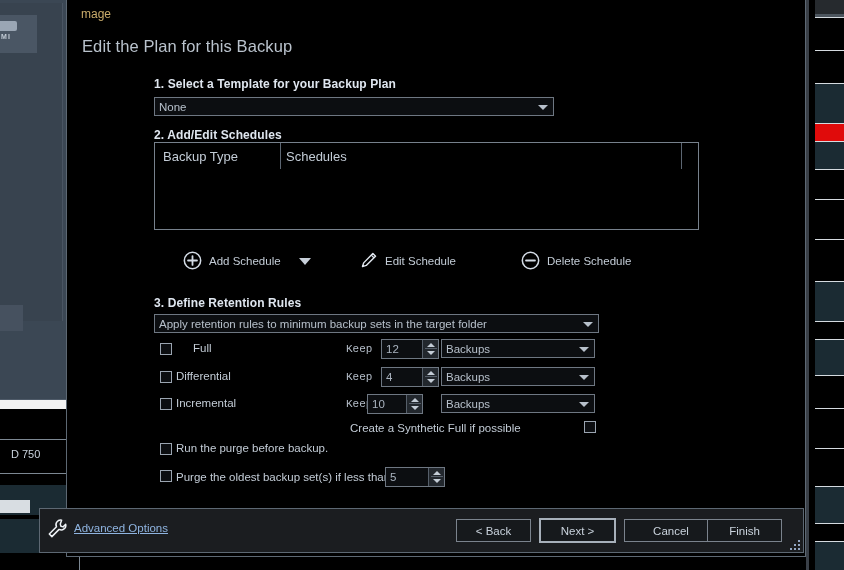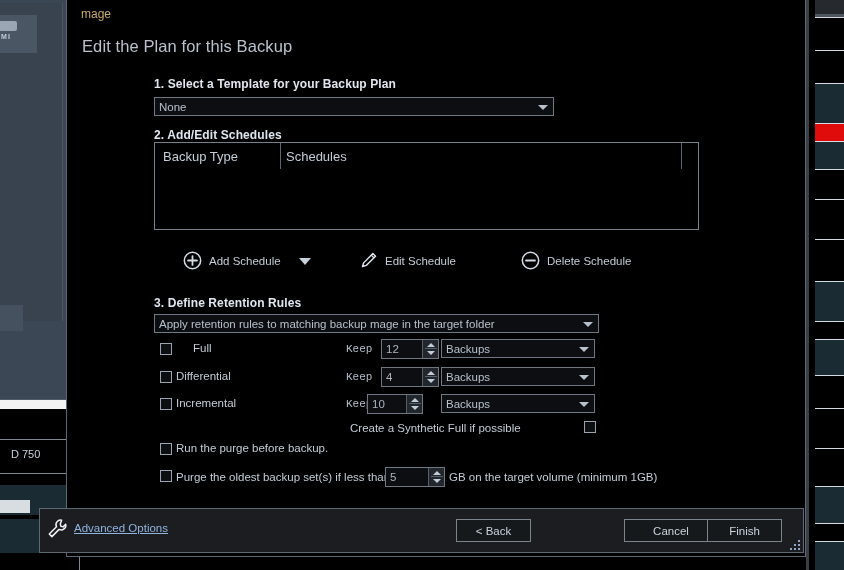--- a/index.html
+++ b/index.html
@@ -303,21 +303,21 @@
         <svg class="circ-ico" viewBox="0 0 20 20">
           <circle cx="10" cy="10" r="8.6" fill="none" stroke="#d4dce6" stroke-width="1.6"></circle>
           <path d="M5.3 10 H14.7" stroke="#d4dce6" stroke-width="1.9" stroke-linecap="round"></path>
         </svg>
         <span class="lbl">Delete Schedule</span>
       </div>
 
       <div class="sec-title" style="left:87px; top:303px;">3. Define Retention Rules</div>
 
       <div class="combo" style="left:87px; top:321px; width:445px;">
-        <span class="ctext">Apply retention rules to matching backup mage in the target folder</span>
+        <span class="ctext">Apply retention rules to minimum backup sets in the target folder</span>
         <span class="carrow"></span>
       </div>
 
       <div class="cbx" style="left:93px; top:350px;"></div>
       <div class="cbx-lbl" style="left:109px; top:349px;padding-left:17px;">Full</div>
       <div class="keep-lbl" style="left:279px; top:350px;">Keep</div>
       <div class="spin" style="left:314px; top:346px; width:58px;">
         <span class="sval">12</span>
         <span class="spin-btns">
           <i class="spin-up"></i>
@@ -371,32 +371,32 @@
       <div class="cbx" style="left:93px; top:477px;"></div>
       <div class="cbx-lbl" style="left:109px; top:478px;">Purge the oldest backup set(s) if less than</div>
       <div class="spin" style="left:318px; top:474px; width:60px;">
         <span class="sval">5</span>
         <span class="spin-btns">
           <i class="spin-up"></i>
           <i class="spin-mid"></i>
           <i class="spin-dn"></i>
         </span>
       </div>
-      <div class="cbx-lbl" style="left:382px; top:478px;">GB on the target volume (minimum 1GB)</div>
 
     </div>
   </div>
 
   <div class="footer"></div>
   <svg class="wrench" viewBox="0 0 22 22">
     <path d="M15.6 2.2a4.6 4.6 0 0 0-5.1 6.6L3.3 16 5.9 18.6 13.1 11.4a4.6 4.6 0 0 0 6.6-5.1l-2.6 2.6-2.2-.6-.6-2.2z" fill="none" stroke="#eef2f6" stroke-width="1.5" stroke-linejoin="round"></path>
   </svg>
   <div class="adv-link">Advanced Options</div>
 
   <div class="btn" style="left:456px; top:519px; width:75px;">&lt; Back</div>
+  <div class="btn default" style="left:539px; top:518px; width:77px; height:25px;">Next &gt;</div>
   <div class="btn" style="left:624px; top:519px; width:94px;">Cancel</div>
   <div class="btn" style="left:707px; top:519px; width:75px;">Finish</div>
 
   <div class="grip">
     <i style="left:8px;top:0px;"></i>
     <i style="left:8px;top:4px;"></i>
       <i style="left:4px;top:4px;"></i>
     <i style="left:8px;top:8px;"></i>
       <i style="left:4px;top:8px;"></i>
       <i style="left:0px;top:8px;"></i>

